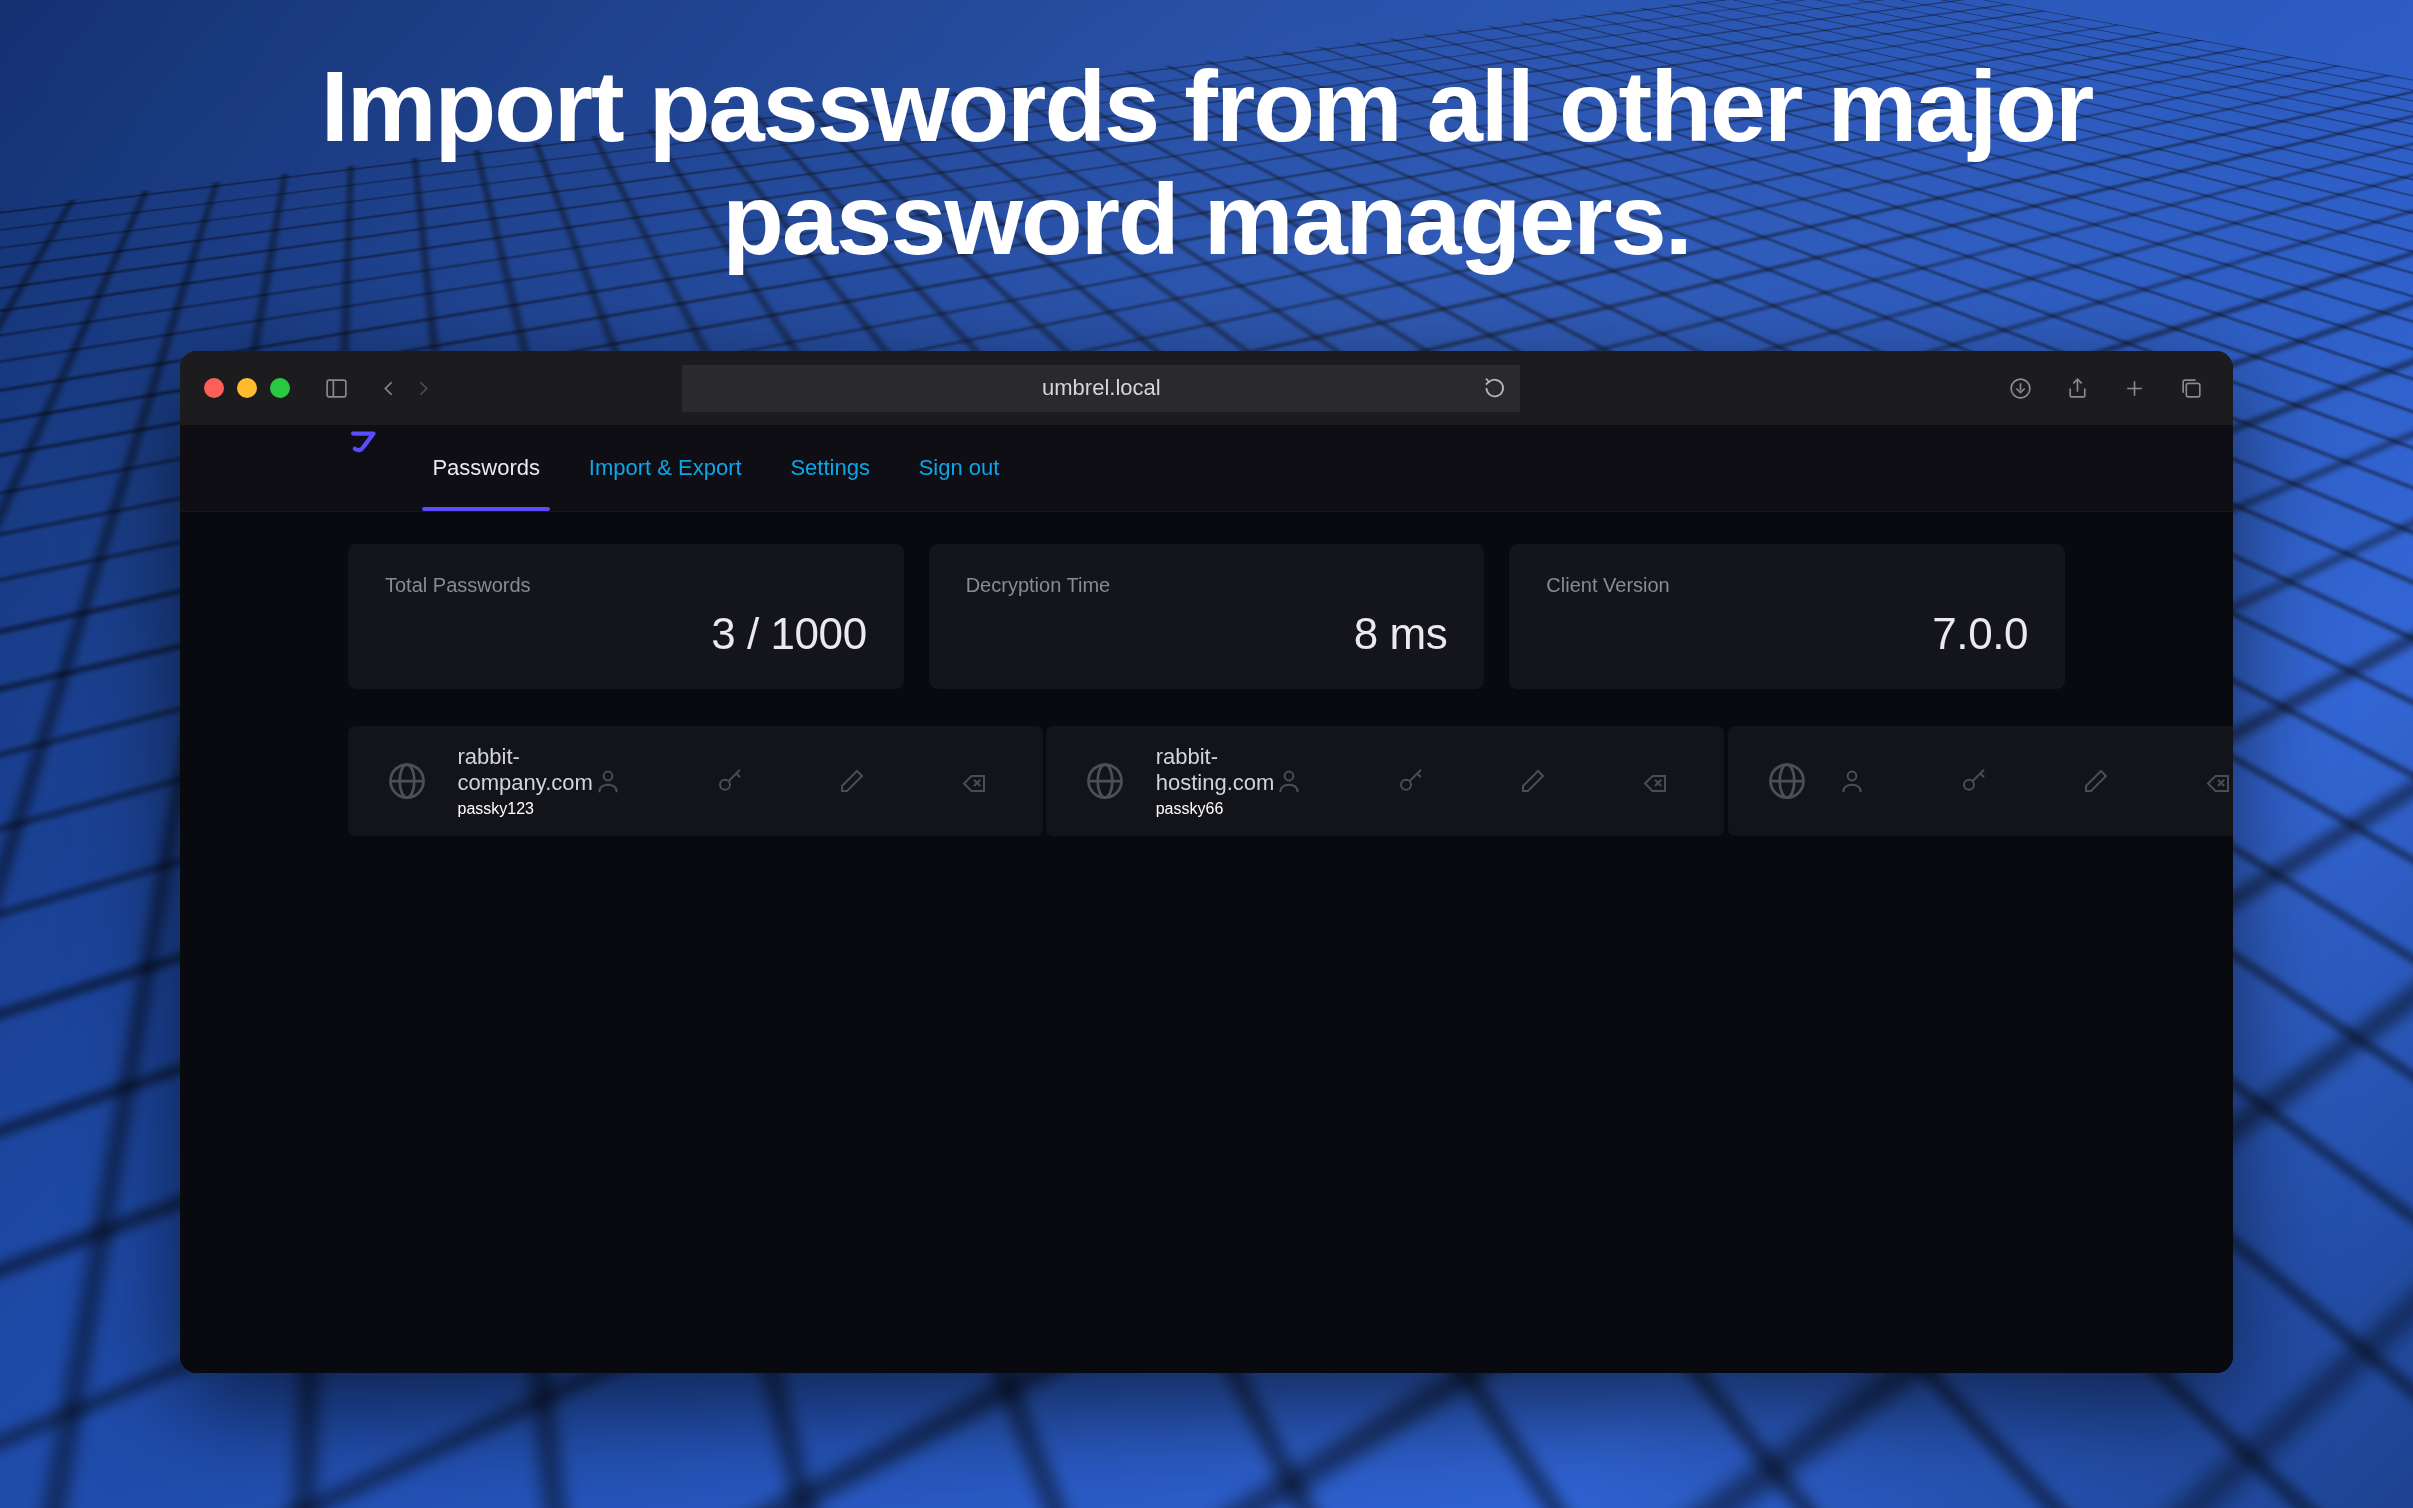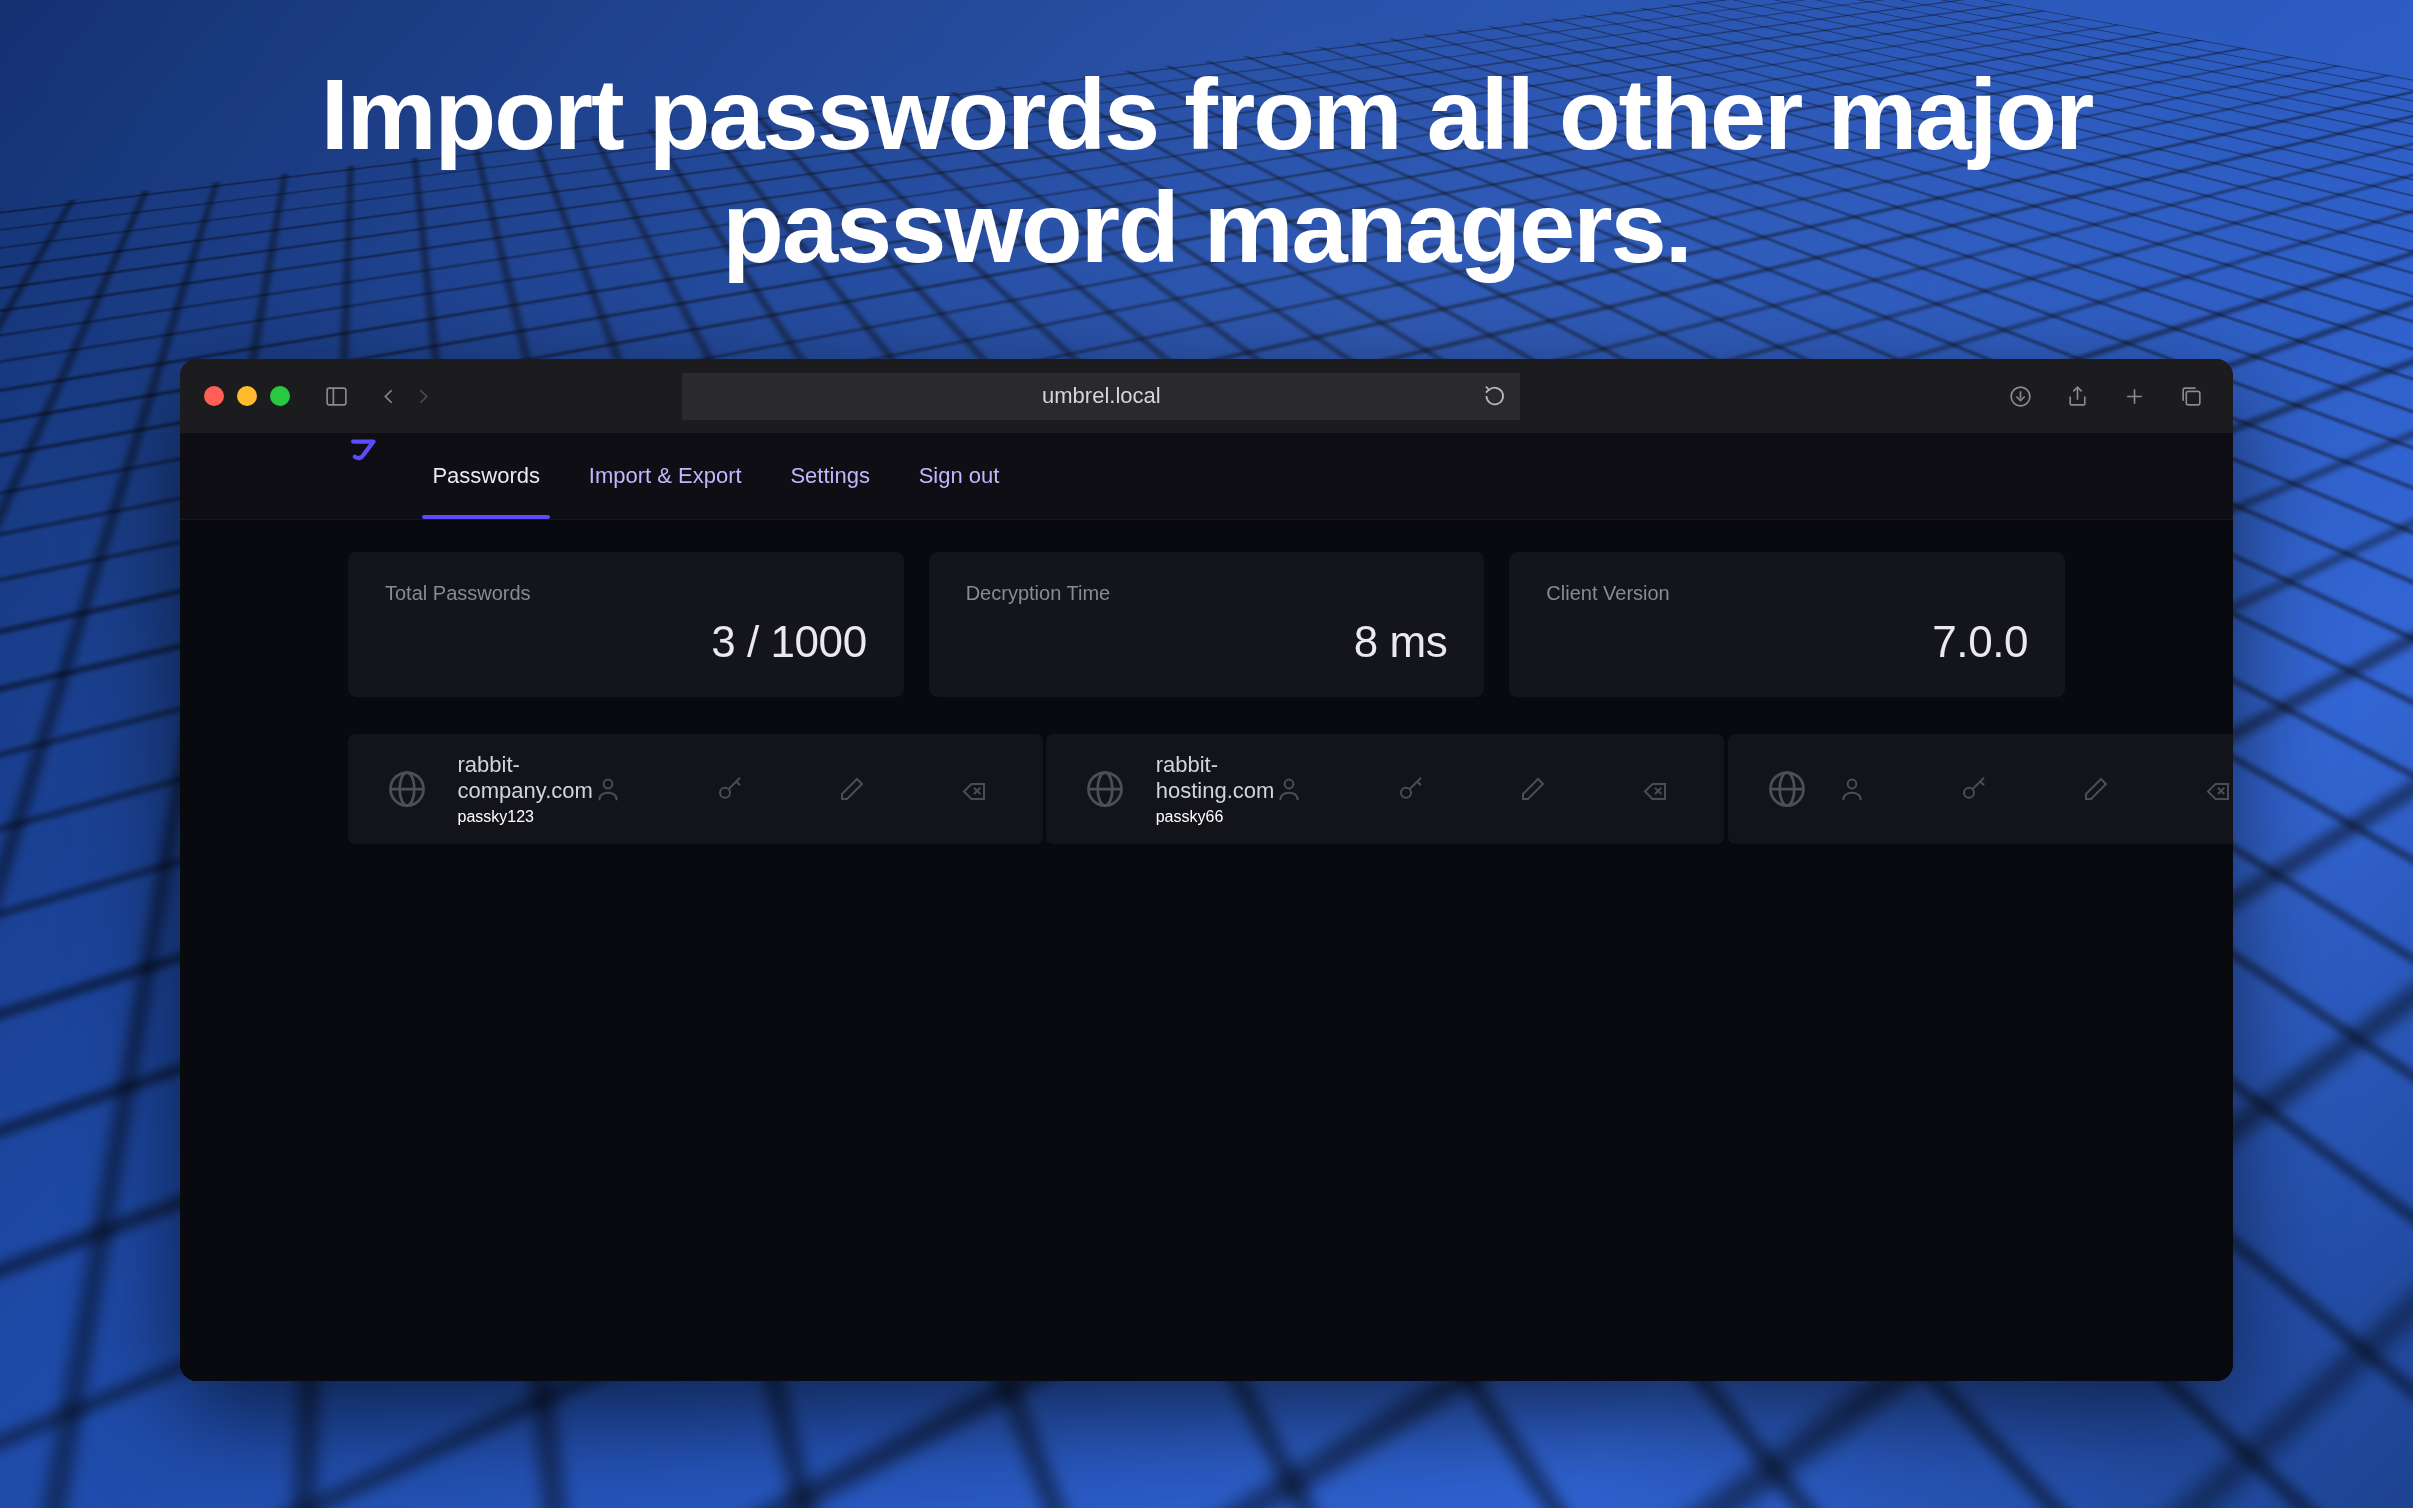--- a/index.html
+++ b/index.html
@@ -40,21 +40,21 @@
     position: relative;
     z-index: 2;
     color: #fff;
     text-align: center;
     font-weight: 700;
     font-size: 101px;
     line-height: 1.12;
     letter-spacing: -0.02em;
     padding-top: 46px;
     max-width: 2095px;
-    margin: 12px auto;
+    margin: 4px auto;
   }
 
   
   .browser {
     position: relative;
     z-index: 3;
     width: 2053px;
     margin: 75px auto 0;
     background: #1a1a1d;
     border-radius: 17px;
@@ -110,21 +110,21 @@
   .appbar {
     height: 87px;
     display:flex;
     align-items:flex-start;
     padding: 0 168px 0 168px;
     border-bottom: 0.8px solid rgba(255,255,255,0.04);
   }
   .logo { width:34px; height:34px; margin-right: 47px; }
   .nav { display:flex; gap:42px; }
   .nav a {
-    color:#c4b5fd;
+    color:#0ea5e9;
     font-size:22px;
     text-decoration:none;
     padding: 30px 3.4px;
     position:relative;
   }
   .nav a.active { color:#e9e9ee; }
   .nav a.active::after {
     content:"";
     position:absolute; left:-6.7px; right:-6.7px; bottom:0;
     height:4.2px; background:#5b4cff; border-radius:2.5px;

